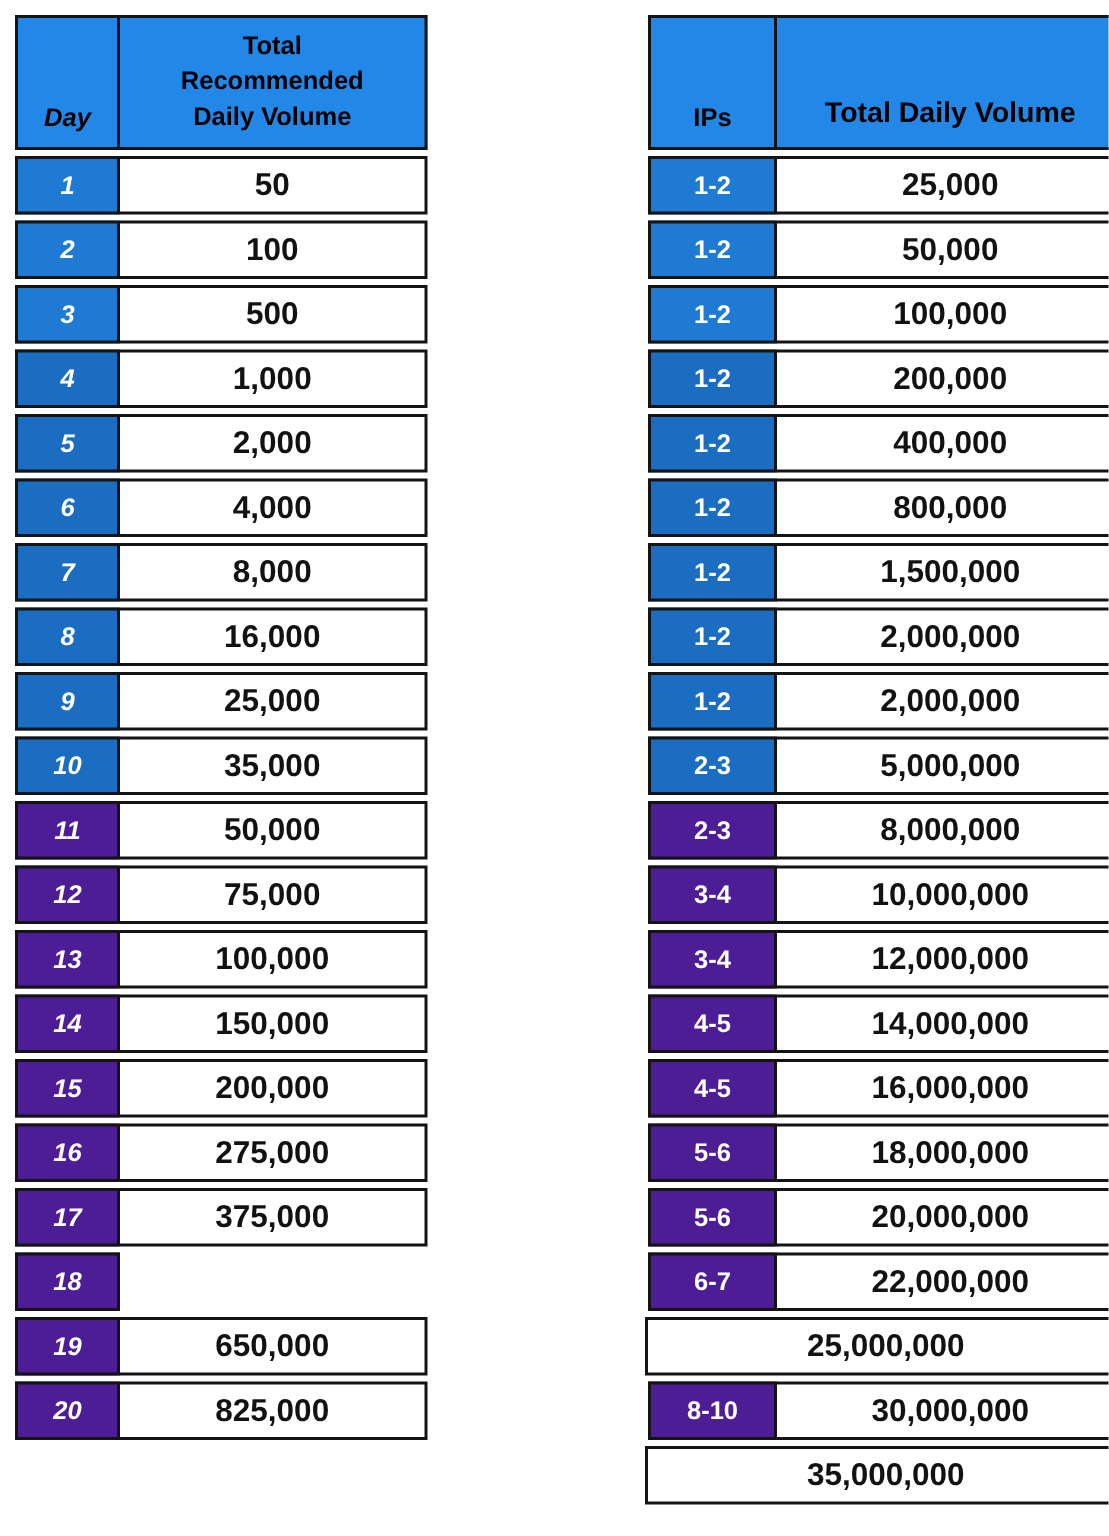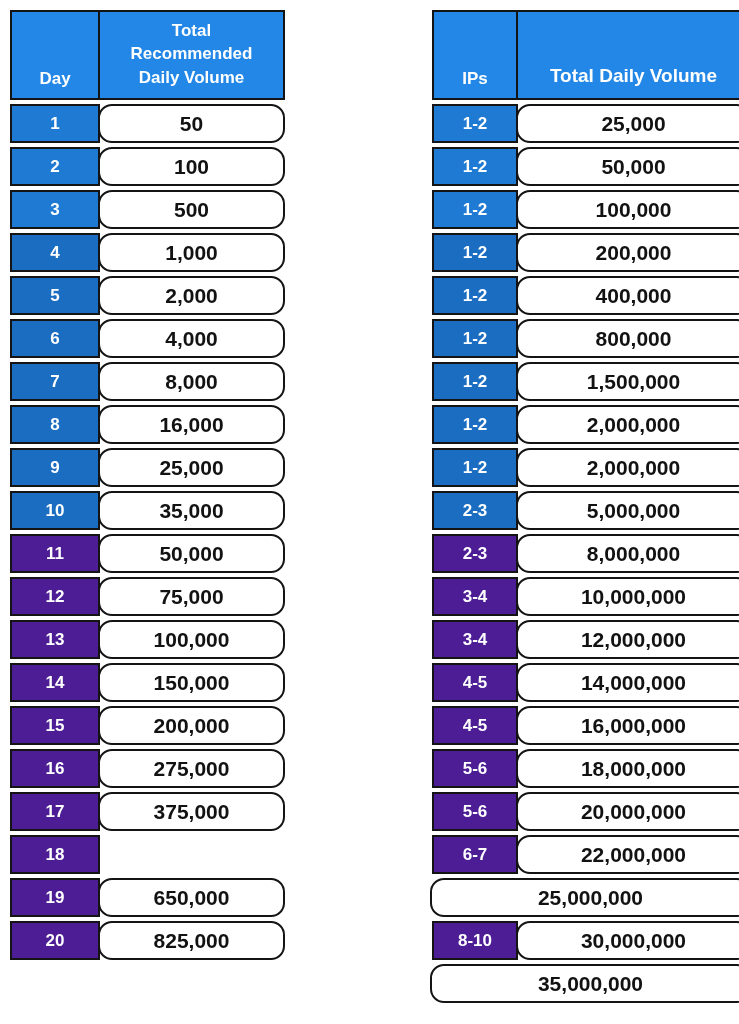--- a/index.html
+++ b/index.html
@@ -18,35 +18,35 @@
   .hdr-row, .row { display: flex; }
   .cell {
     border: 2px solid #141414;
     display: flex; align-items: center; justify-content: center;
     text-align: center;
   }
   .cell.value { margin-left: -2px; background: #ffffff; flex: 1; }
 
   
   .hdr-row { height: 90px; }
-  .hdr-row .cell { background: #2287e6; color: #ffffff; font-weight: bold; }
+  .hdr-row .cell { background: #2287e6; color: #000000; font-weight: bold; }
   .hdr-row .cell { align-items: flex-end; padding-bottom: 9px; }
   .hdr-key { font-size: 17px; }
   .hdr-val { font-size: 17px; line-height: 1.38; }
   .tbl-right .hdr-val { font-size: 19px; }
   .hdr-val .wrapbox { max-width: 132px; margin: 0 auto; }
 
   
   .row { height: 39px; margin-top: 4px; }
   .row .cell.key { color: #ffffff; font-weight: bold; font-size: 17px; background: #1b6dc2; }
-  .row .cell.value { color: #121212; font-weight: bold; font-size: 21px; border-radius: 14px; }
+  .row .cell.value { color: #121212; font-weight: bold; font-size: 21px; }
   .rows div.row:nth-of-type(-n+3) .cell.key { background: #1e7ad3; }
   .rows div.row:nth-of-type(n+11) .cell.key { background: #4c1d95; }
 
-  .tbl-left  .cell.key { width: 90px; flex: none; }
+  .tbl-left  .cell.key { width: 70px; flex: none; font-style: italic; }
   .tbl-right .cell.key { width: 86px; flex: none; }
 </style>
 </head>
 <body>
 
 <div class="tables">
 
   <div class="tbl tbl-left">
     <div class="hdr-row">
       <div class="cell key hdr-key">Day</div>

